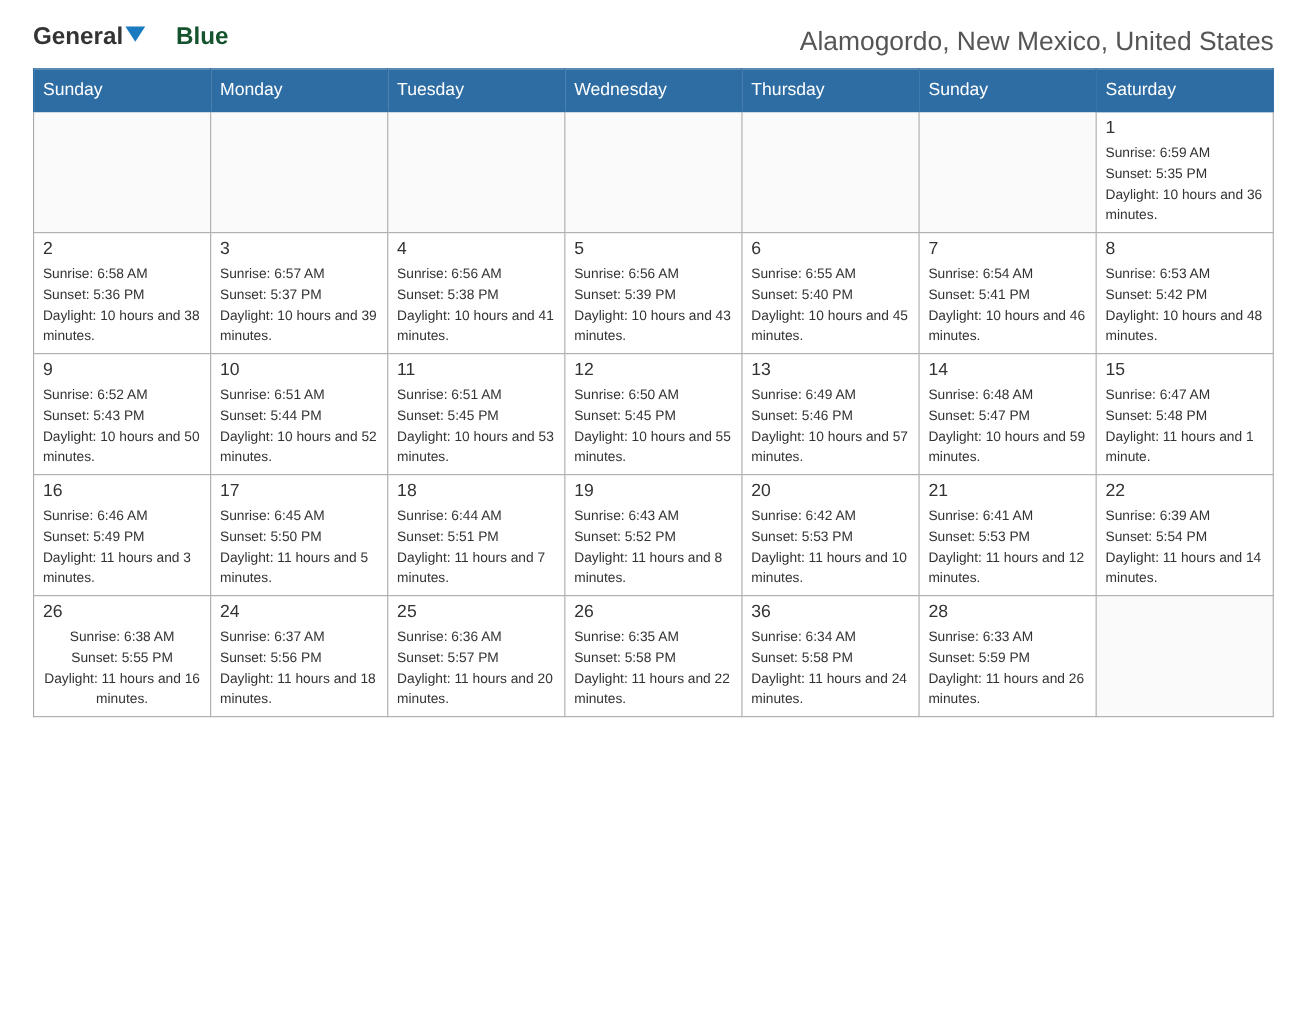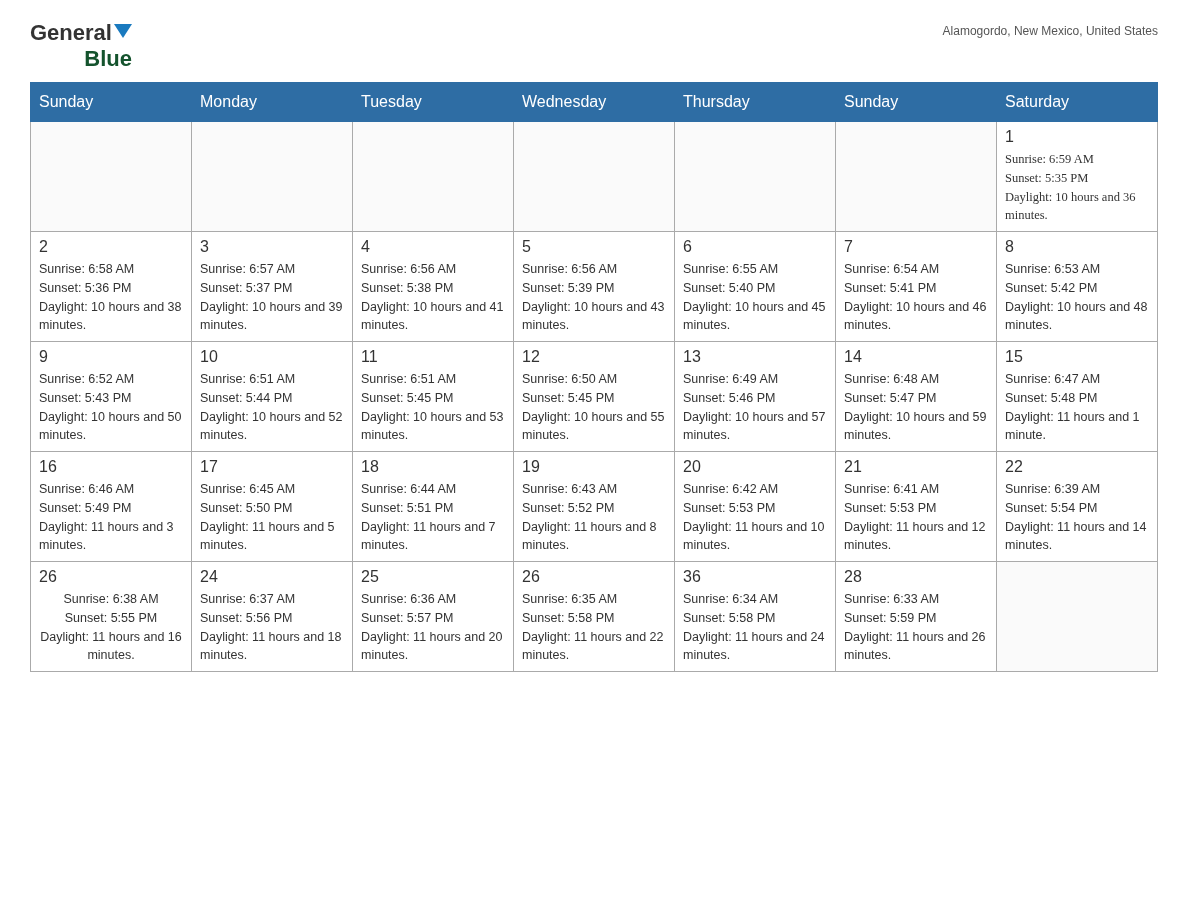--- a/index.html
+++ b/index.html
@@ -11,22 +11,23 @@
       min-height: 918px;
     }
     .header-area {
       display: flex;
       justify-content: space-between;
       align-items: flex-start;
       margin-bottom: 10px;
     }
     .logo {
       display: flex;
-      flex-direction: column;
+      flex-direction: row;
       align-items: flex-end;
+      gap: 28px;
     }
     .logo-general {
       font-size: 22px;
       font-weight: bold;
       color: #333;
     }
     .logo-blue {
       font-size: 22px;
       font-weight: bold;
       color: #14532d;
@@ -44,21 +45,21 @@
     }
     .title-area {
       text-align: right;
     }
     .title-area h1 {
       font-size: 46px;
       font-weight: normal;
       color: #222;
     }
     .title-area h2 {
-      font-size: 12px;
+      font-size: 24px;
       font-weight: normal;
       color: #555;
       margin-top: 4px;
     }
     .calendar {
       width: 100%;
       border-collapse: collapse;
       margin-top: 10px;
     }
     .calendar thead tr th {
@@ -128,21 +129,21 @@
   <tbody id="calendar-body">
   <tr>
         <td class="empty-cell"></td>
         <td class="empty-cell"></td>
         <td class="empty-cell"></td>
         <td class="empty-cell"></td>
         <td class="empty-cell"></td>
         <td class="empty-cell"></td>
         <td>
           <span class="day-number">1</span>
-          <div class="day-info" style="white-space: pre-line; font-family: Liberation Serif, serif;">Sunrise: 6:59 AM
+          <div class="day-info" style="white-space: pre-line;">Sunrise: 6:59 AM
 Sunset: 5:35 PM
 Daylight: 10 hours and 36 minutes.</div>
         </td>
       </tr>
       <tr class="row-divider">
         <td>
           <span class="day-number">2</span>
           <div class="day-info" style="white-space: pre-line;">Sunrise: 6:58 AM
 Sunset: 5:36 PM
 Daylight: 10 hours and 38 minutes.</div>

